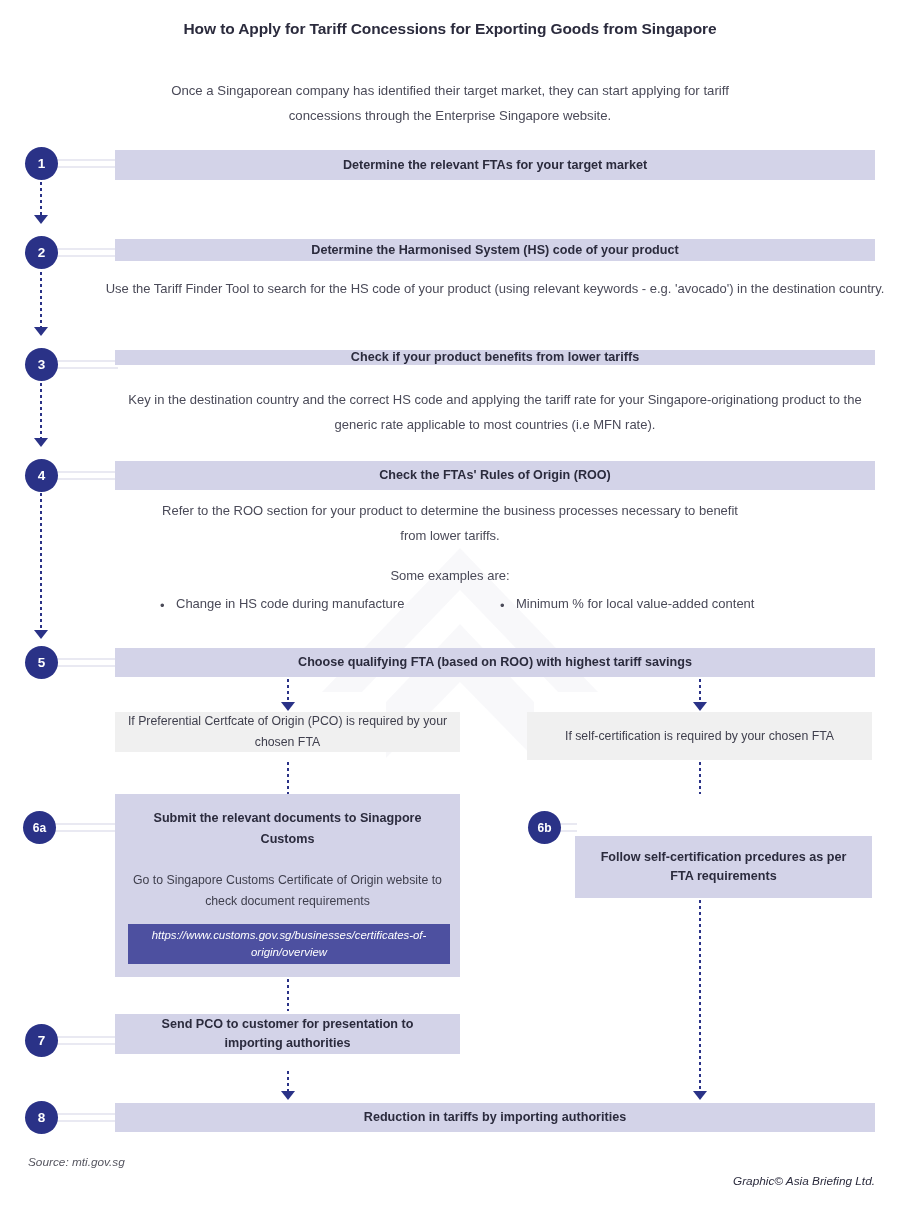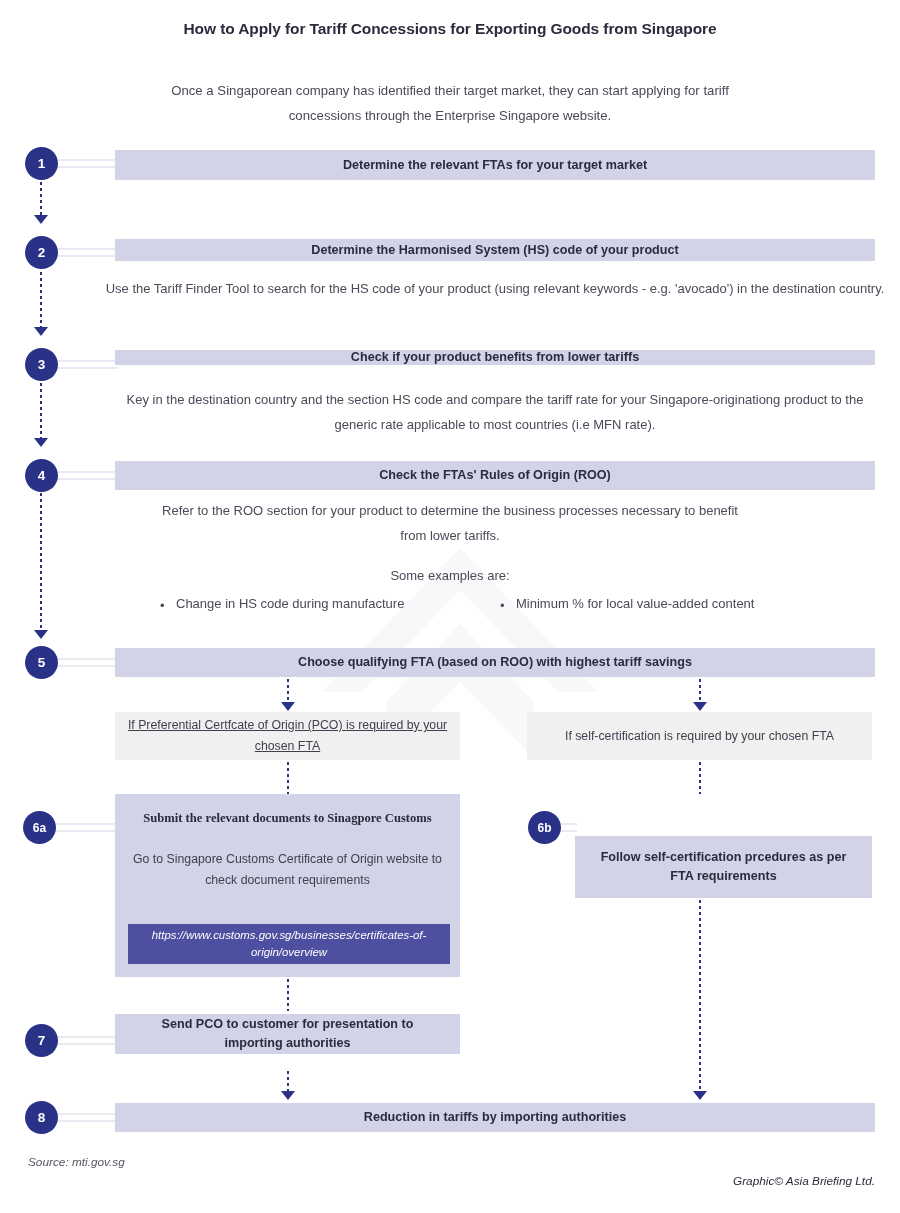--- a/index.html
+++ b/index.html
@@ -68,21 +68,21 @@
 
   
   .panel{
     position:absolute;
     background:#d3d3e8;
     box-sizing:border-box;
     z-index:2;
   }
   .panel .phead{
     text-align:center;font-weight:bold;font-size:12.6px;
-    color:#2b2b3d;line-height:21px;padding:14px 10px 0 10px;font-family:Liberation Serif, serif;
+    color:#2b2b3d;line-height:21px;padding:14px 10px 0 10px;
   }
   .panel .pbody{
     text-align:center;font-size:12.3px;color:#3f3f4d;
     line-height:21px;padding:20px 12px 0 12px;
   }
   .urlbox{
     position:absolute;
     background:#4d50a0;
     color:#ffffff;
     font-style:italic;
@@ -191,21 +191,21 @@
   <div class="circ" style="left:25px;top:236px;">2</div>
   <div class="stub" style="left:56px;top:248px;width:62px;"></div>
   <div class="bar" style="left:115px;top:239px;width:760px;height:22px;">Determine the Harmonised System (HS) code of your product</div>
   <div class="cap" style="left:105px;top:276px;width:780px;">Use the Tariff Finder Tool to search for the HS code of your product (using relevant keywords - e.g. 'avocado') in the destination country.</div>
   <div class="vdot" style="left:40px;top:272px;height:58px;"></div>
   <div class="arrow" style="left:34px;top:327px;"></div>
 
   <div class="circ" style="left:25px;top:348px;">3</div>
   <div class="stub" style="left:56px;top:360px;width:62px;"></div>
   <div class="bar" style="left:115px;top:350px;width:760px;height:15px;">Check if your product benefits from lower tariffs</div>
-  <div class="cap" style="left:125px;top:387px;width:740px;">Key in the destination country and the section HS code and compare the tariff rate for your Singapore-originationg product to the generic rate applicable to most countries (i.e MFN rate).</div>
+  <div class="cap" style="left:125px;top:387px;width:740px;">Key in the destination country and the correct HS code and applying the tariff rate for your Singapore-originationg product to the generic rate applicable to most countries (i.e MFN rate).</div>
   <div class="vdot" style="left:40px;top:383px;height:58px;"></div>
   <div class="arrow" style="left:34px;top:438px;"></div>
 
   <div class="circ" style="left:25px;top:459px;">4</div>
   <div class="stub" style="left:56px;top:471px;width:62px;"></div>
   <div class="bar" style="left:115px;top:461px;width:760px;height:29px;">Check the FTAs' Rules of Origin (ROO)</div>
   <div class="cap" style="left:160px;top:498px;width:580px;">Refer to the ROO section for your product to determine the business processes necessary to benefit from lower tariffs.</div>
   <div class="cap" style="left:160px;top:563px;width:580px;">Some examples are:</div>
 
   <div class="bullets" style="left:160px;top:596px;width:700px;">
@@ -224,21 +224,21 @@
 
   <div class="circ" style="left:25px;top:646px;">5</div>
   <div class="stub" style="left:56px;top:658px;width:62px;"></div>
   <div class="bar" style="left:115px;top:648px;width:760px;height:29px;">Choose qualifying FTA (based on ROO) with highest tariff savings</div>
 
   <div class="vdot" style="left:287px;top:679px;height:26px;"></div>
   <div class="arrow" style="left:281px;top:702px;"></div>
   <div class="vdot" style="left:699px;top:679px;height:26px;"></div>
   <div class="arrow" style="left:693px;top:702px;"></div>
 
-  <div class="gbox" style="left:115px;top:712px;width:345px;height:48px;text-decoration:underline;">If Preferential Certfcate of Origin (PCO) is required by your chosen FTA</div>
+  <div class="gbox" style="left:115px;top:712px;width:345px;height:40px;">If Preferential Certfcate of Origin (PCO) is required by your chosen FTA</div>
   <div class="gbox" style="left:527px;top:712px;width:345px;height:48px;">If self-certification is required by your chosen FTA</div>
 
   <div class="vdot" style="left:287px;top:762px;height:32px;"></div>
   <div class="vdot" style="left:699px;top:762px;height:32px;"></div>
 
   <div class="circ small" style="left:23px;top:811px;">6a</div>
   <div class="stub" style="left:54px;top:823px;width:64px;"></div>
   <div class="panel" style="left:115px;top:794px;width:345px;height:183px;">
     <div class="phead">Submit the relevant documents to Sinagpore Customs</div>
     <div class="pbody">Go to Singapore Customs Certificate of Origin website to check document requirements</div>

